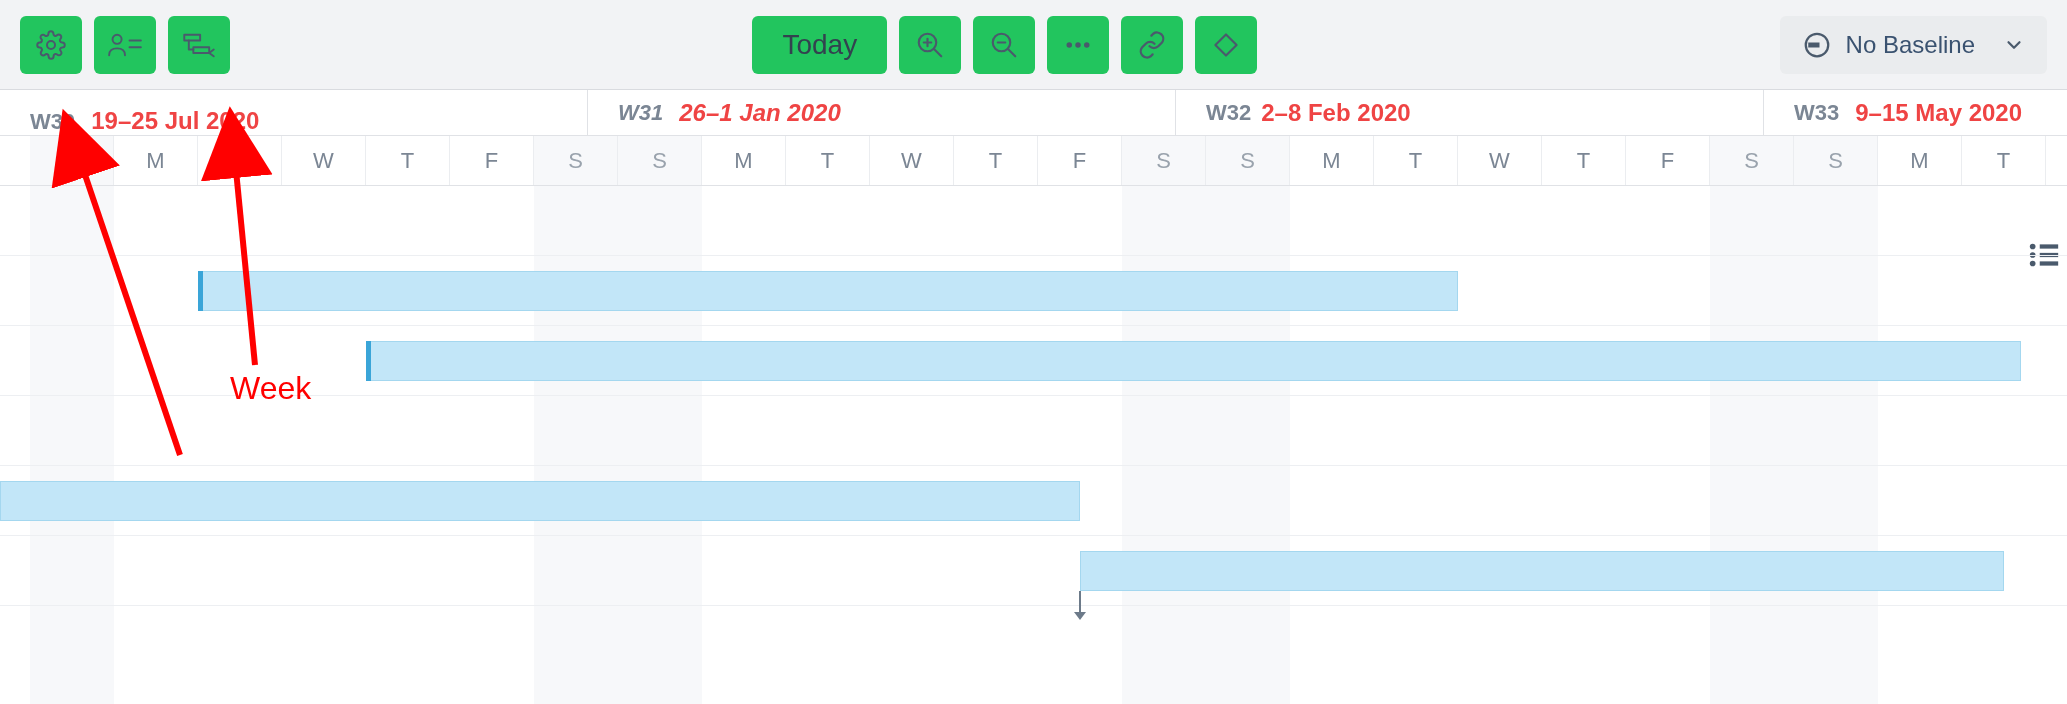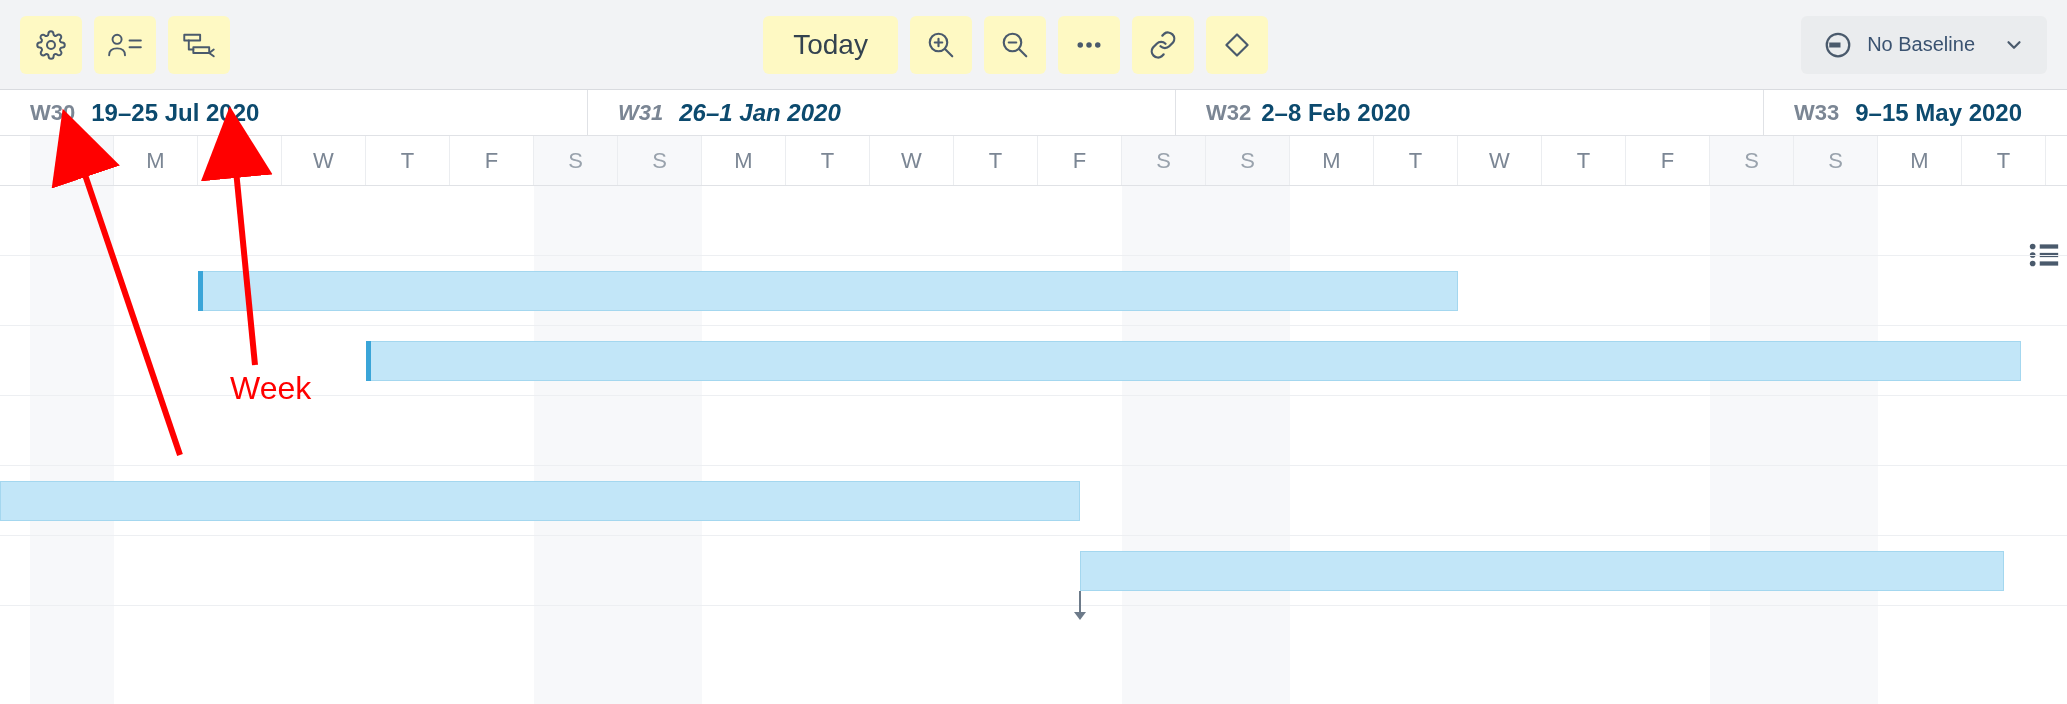--- a/index.html
+++ b/index.html
@@ -22,21 +22,21 @@
     border-bottom: 1px solid #d9dbdf;
     display: flex;
     align-items: center;
     padding: 0 20px;
     gap: 12px;
     position: relative;
   }
   .tb-btn {
     height: 58px;
     min-width: 62px;
-    background: #fef9c3;
+    background: #22c55e;
     border: none;
     border-radius: 6px;
     display: inline-flex;
     align-items: center;
     justify-content: center;
     padding: 0 14px;
     cursor: pointer;
     color: #3a5270;
     font-size: 24px;
     font-weight: 500;
@@ -49,21 +49,21 @@
     height: 58px;
     background: #eaecee;
     border: none;
     border-radius: 6px;
     display: inline-flex;
     align-items: center;
     gap: 14px;
     padding: 0 22px;
     cursor: pointer;
     color: #3a5270;
-    font-size: 20px;
+    font-size: 24px;
     font-weight: 500;
   }
   .baseline-btn .chev { margin-left: 14px; }
 
   
   .timeline {
     position: absolute;
     left: 0; right: 0;
     top: 90px;
     bottom: 0;
@@ -82,21 +82,21 @@
     border-right: 1px solid #e0e2e6;
     gap: 16px;
     white-space: nowrap;
   }
   .week-num {
     color: #7b8694;
     font-size: 22px;
     font-weight: 600;
   }
   .week-range {
-    color: #0c4a6e;
+    color: #ef4444;
     font-size: 24px;
     font-weight: 700;
   }
   .days-row {
     height: 50px;
     display: flex;
     border-bottom: 1px solid #e0e2e6;
     background: #fff;
   }
   .day-head {
@@ -251,21 +251,21 @@
       <span>No Baseline</span>
       <svg class="chev" width="22" height="22" viewBox="0 0 24 24" fill="none" stroke="#4a5a6c" stroke-width="2.4" stroke-linecap="round" stroke-linejoin="round">
         <polyline points="6 9 12 15 18 9"></polyline>
       </svg>
     </button>
   </div>
 
   <div class="timeline">
 
     <div class="weeks-row" id="weeks-row" style="padding-left: 0px;">
-        <div class="week-head" style="width: 588px; padding-left: 30px;">
+        <div class="week-head" style="width: 588px; padding-left: 30px; align-items: flex-end;">
           <span class="week-num">W30</span>
           <span class="week-range">19–25 Jul 2020</span>
         </div>
         <div class="week-head" style="width: 588px; font-style: italic;">
           <span class="week-num">W31</span>
           <span class="week-range">26–1 Jan 2020</span>
         </div>
         <div class="week-head" style="width: 588px; gap: 10px;">
           <span class="week-num">W32</span>
           <span class="week-range">2–8 Feb 2020</span>

